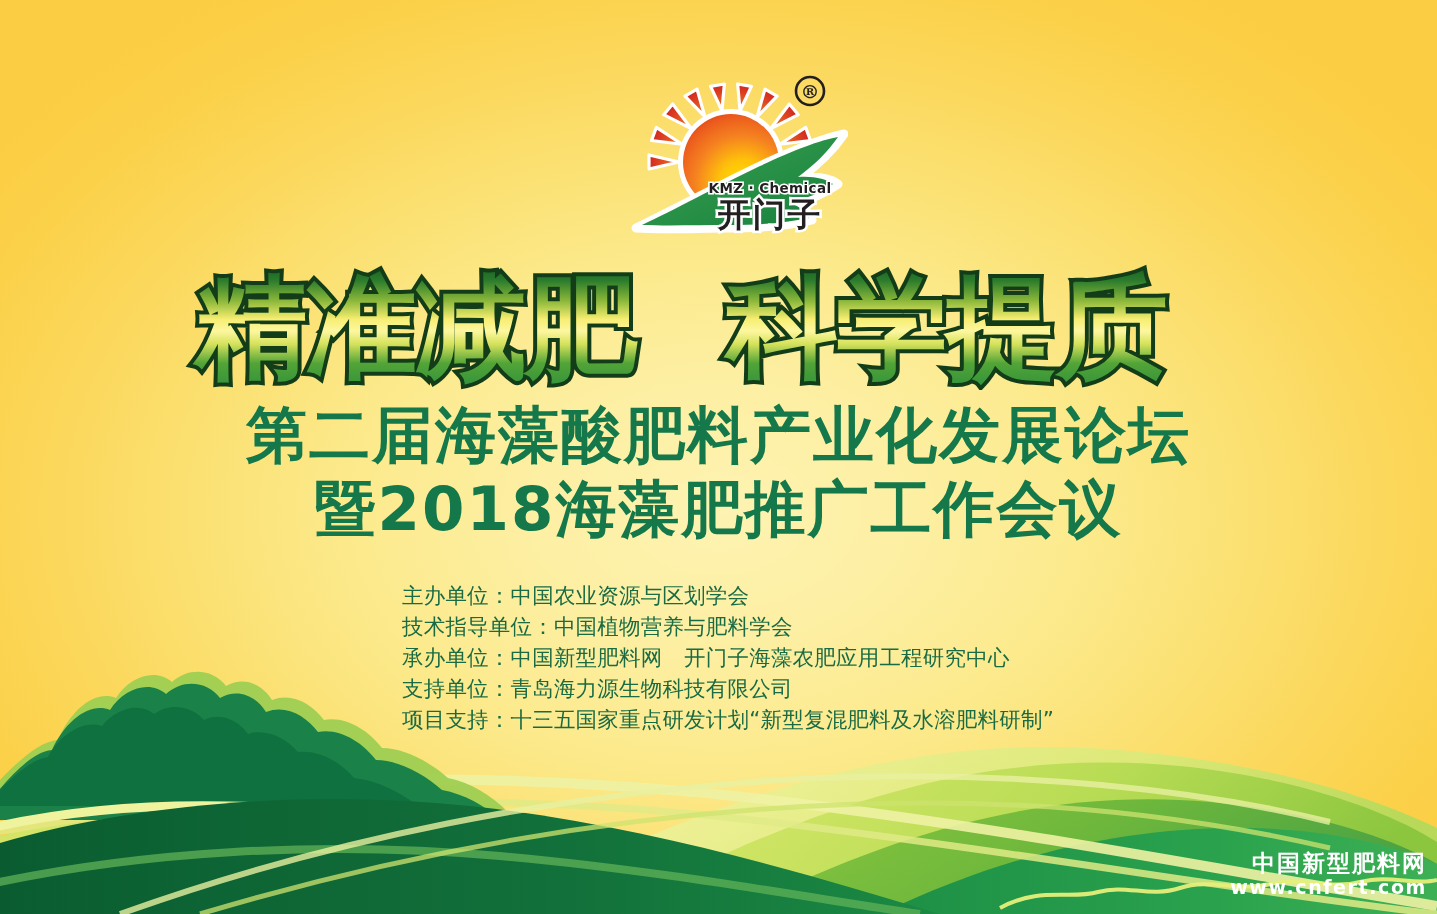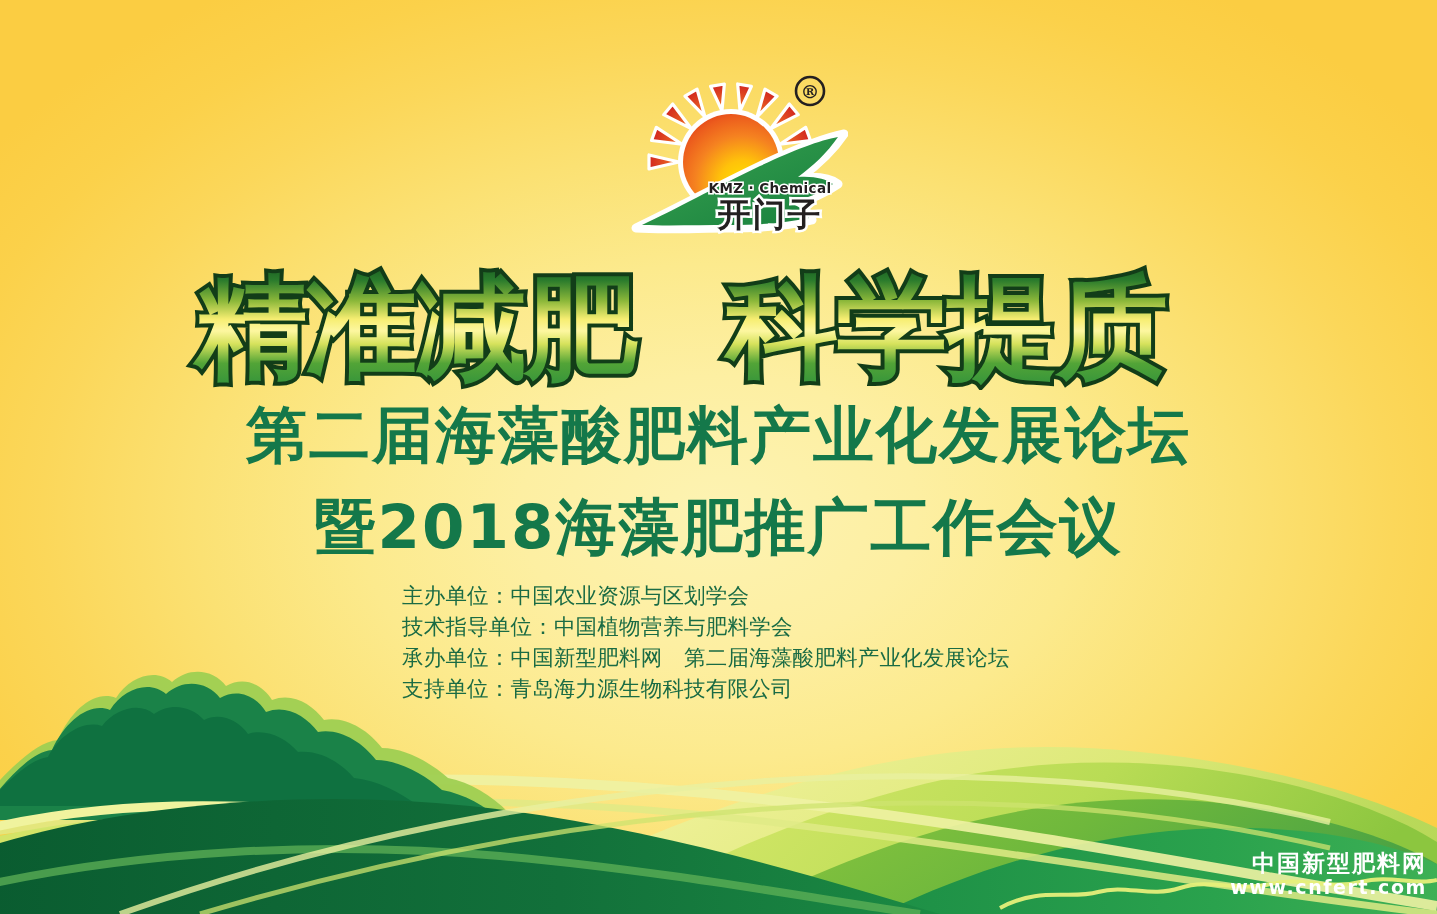--- a/index.html
+++ b/index.html
@@ -68,21 +68,20 @@
   }
   .sub-line-1 {
     font-size: 61px;
     line-height: 74px;
     letter-spacing: 2px;
   }
   .sub-line-2 {
     font-size: 61px;
     line-height: 74px;
     letter-spacing: 2px;
-    margin-top: 18px;
   }
 
   
   .info-block {
     position: absolute;
     left: 402px;
     top: 580px;
     width: 760px;
   }
   .info-line {
@@ -308,22 +307,23 @@
   </div>
 
   <div class="subtitle-block">
     <span class="sub-line sub-line-1">第二届海藻酸肥料产业化发展论坛</span>
     <span class="sub-line sub-line-2">暨2018海藻肥推广工作会议</span>
   </div>
 
   <div class="info-block">
     <span class="info-line">主办单位：中国农业资源与区划学会</span>
     <span class="info-line">技术指导单位：中国植物营养与肥料学会</span>
-    <span class="info-line">承办单位：中国新型肥料网　第二届海藻酸肥料产业化发展论坛</span>
+    <span class="info-line">承办单位：中国新型肥料网　开门子海藻农肥应用工程研究中心</span>
     <span class="info-line">支持单位：青岛海力源生物科技有限公司</span>
+    <span class="info-line">项目支持：十三五国家重点研发计划“新型复混肥料及水溶肥料研制”</span>
   </div>
 
   <div class="watermark">
     <span class="wm-cn">中国新型肥料网</span>
     <span class="wm-url">www.cnfert.com</span>
   </div>
 
 </div>
 
 </body></html>

